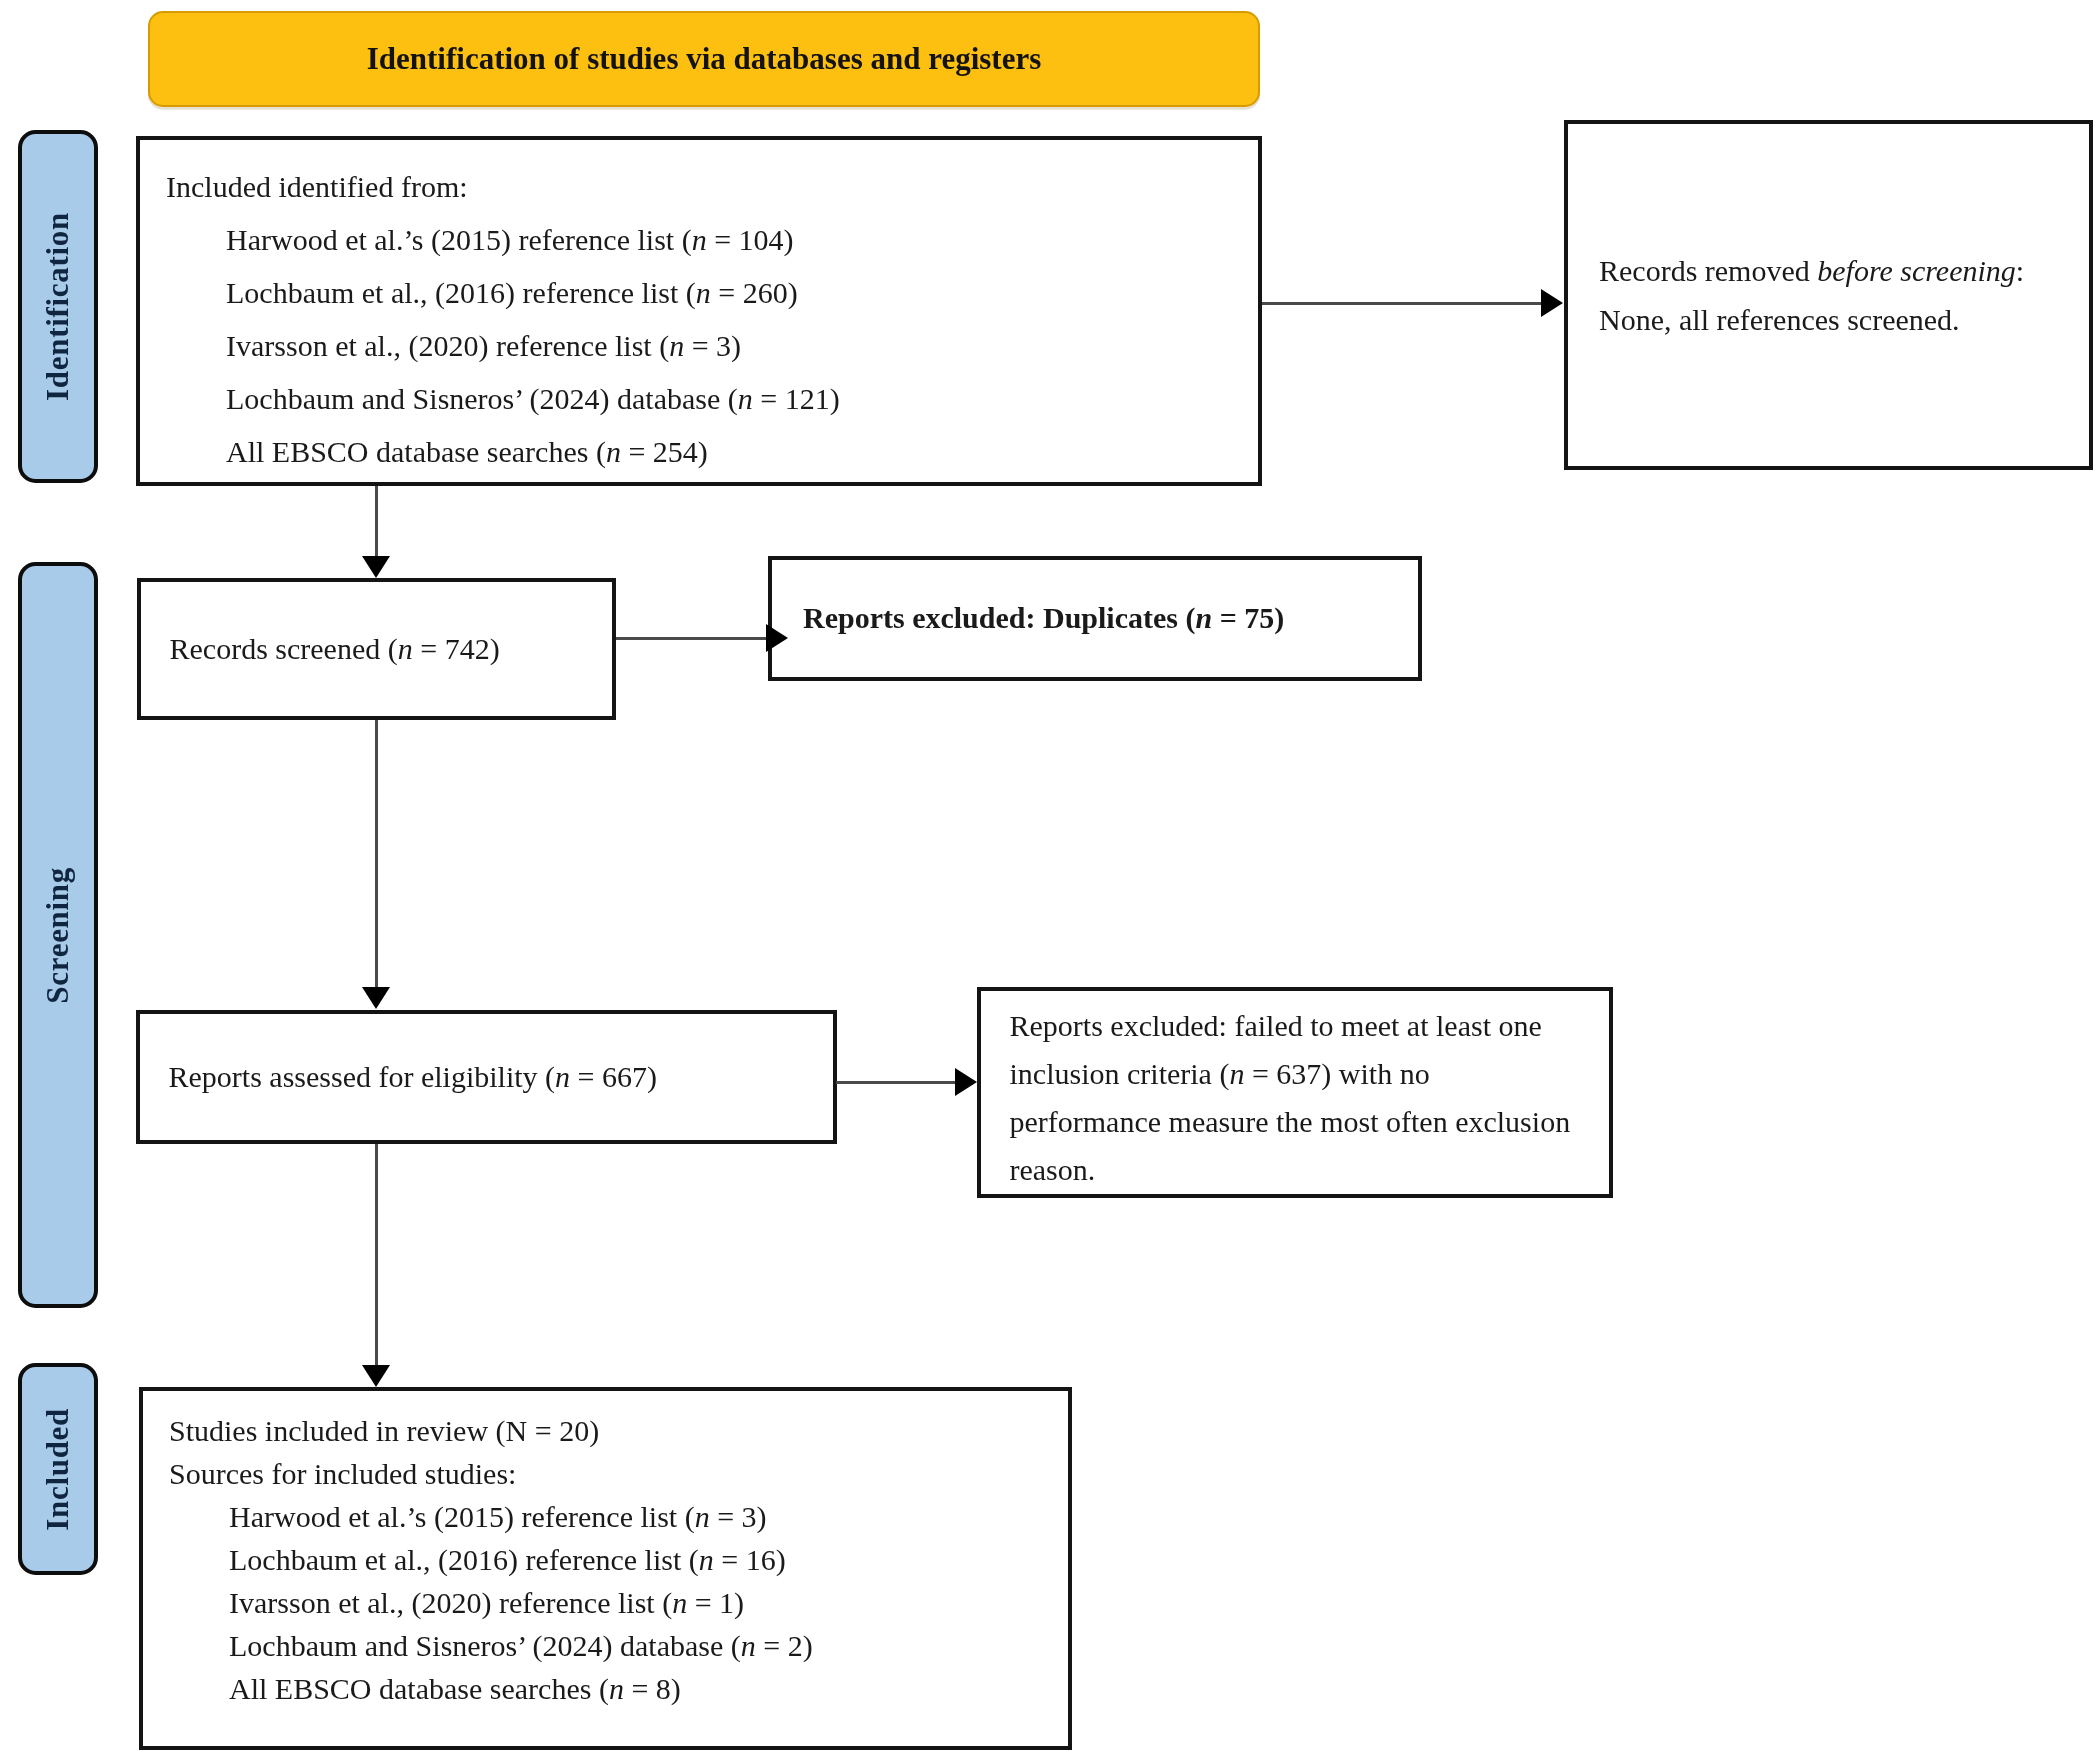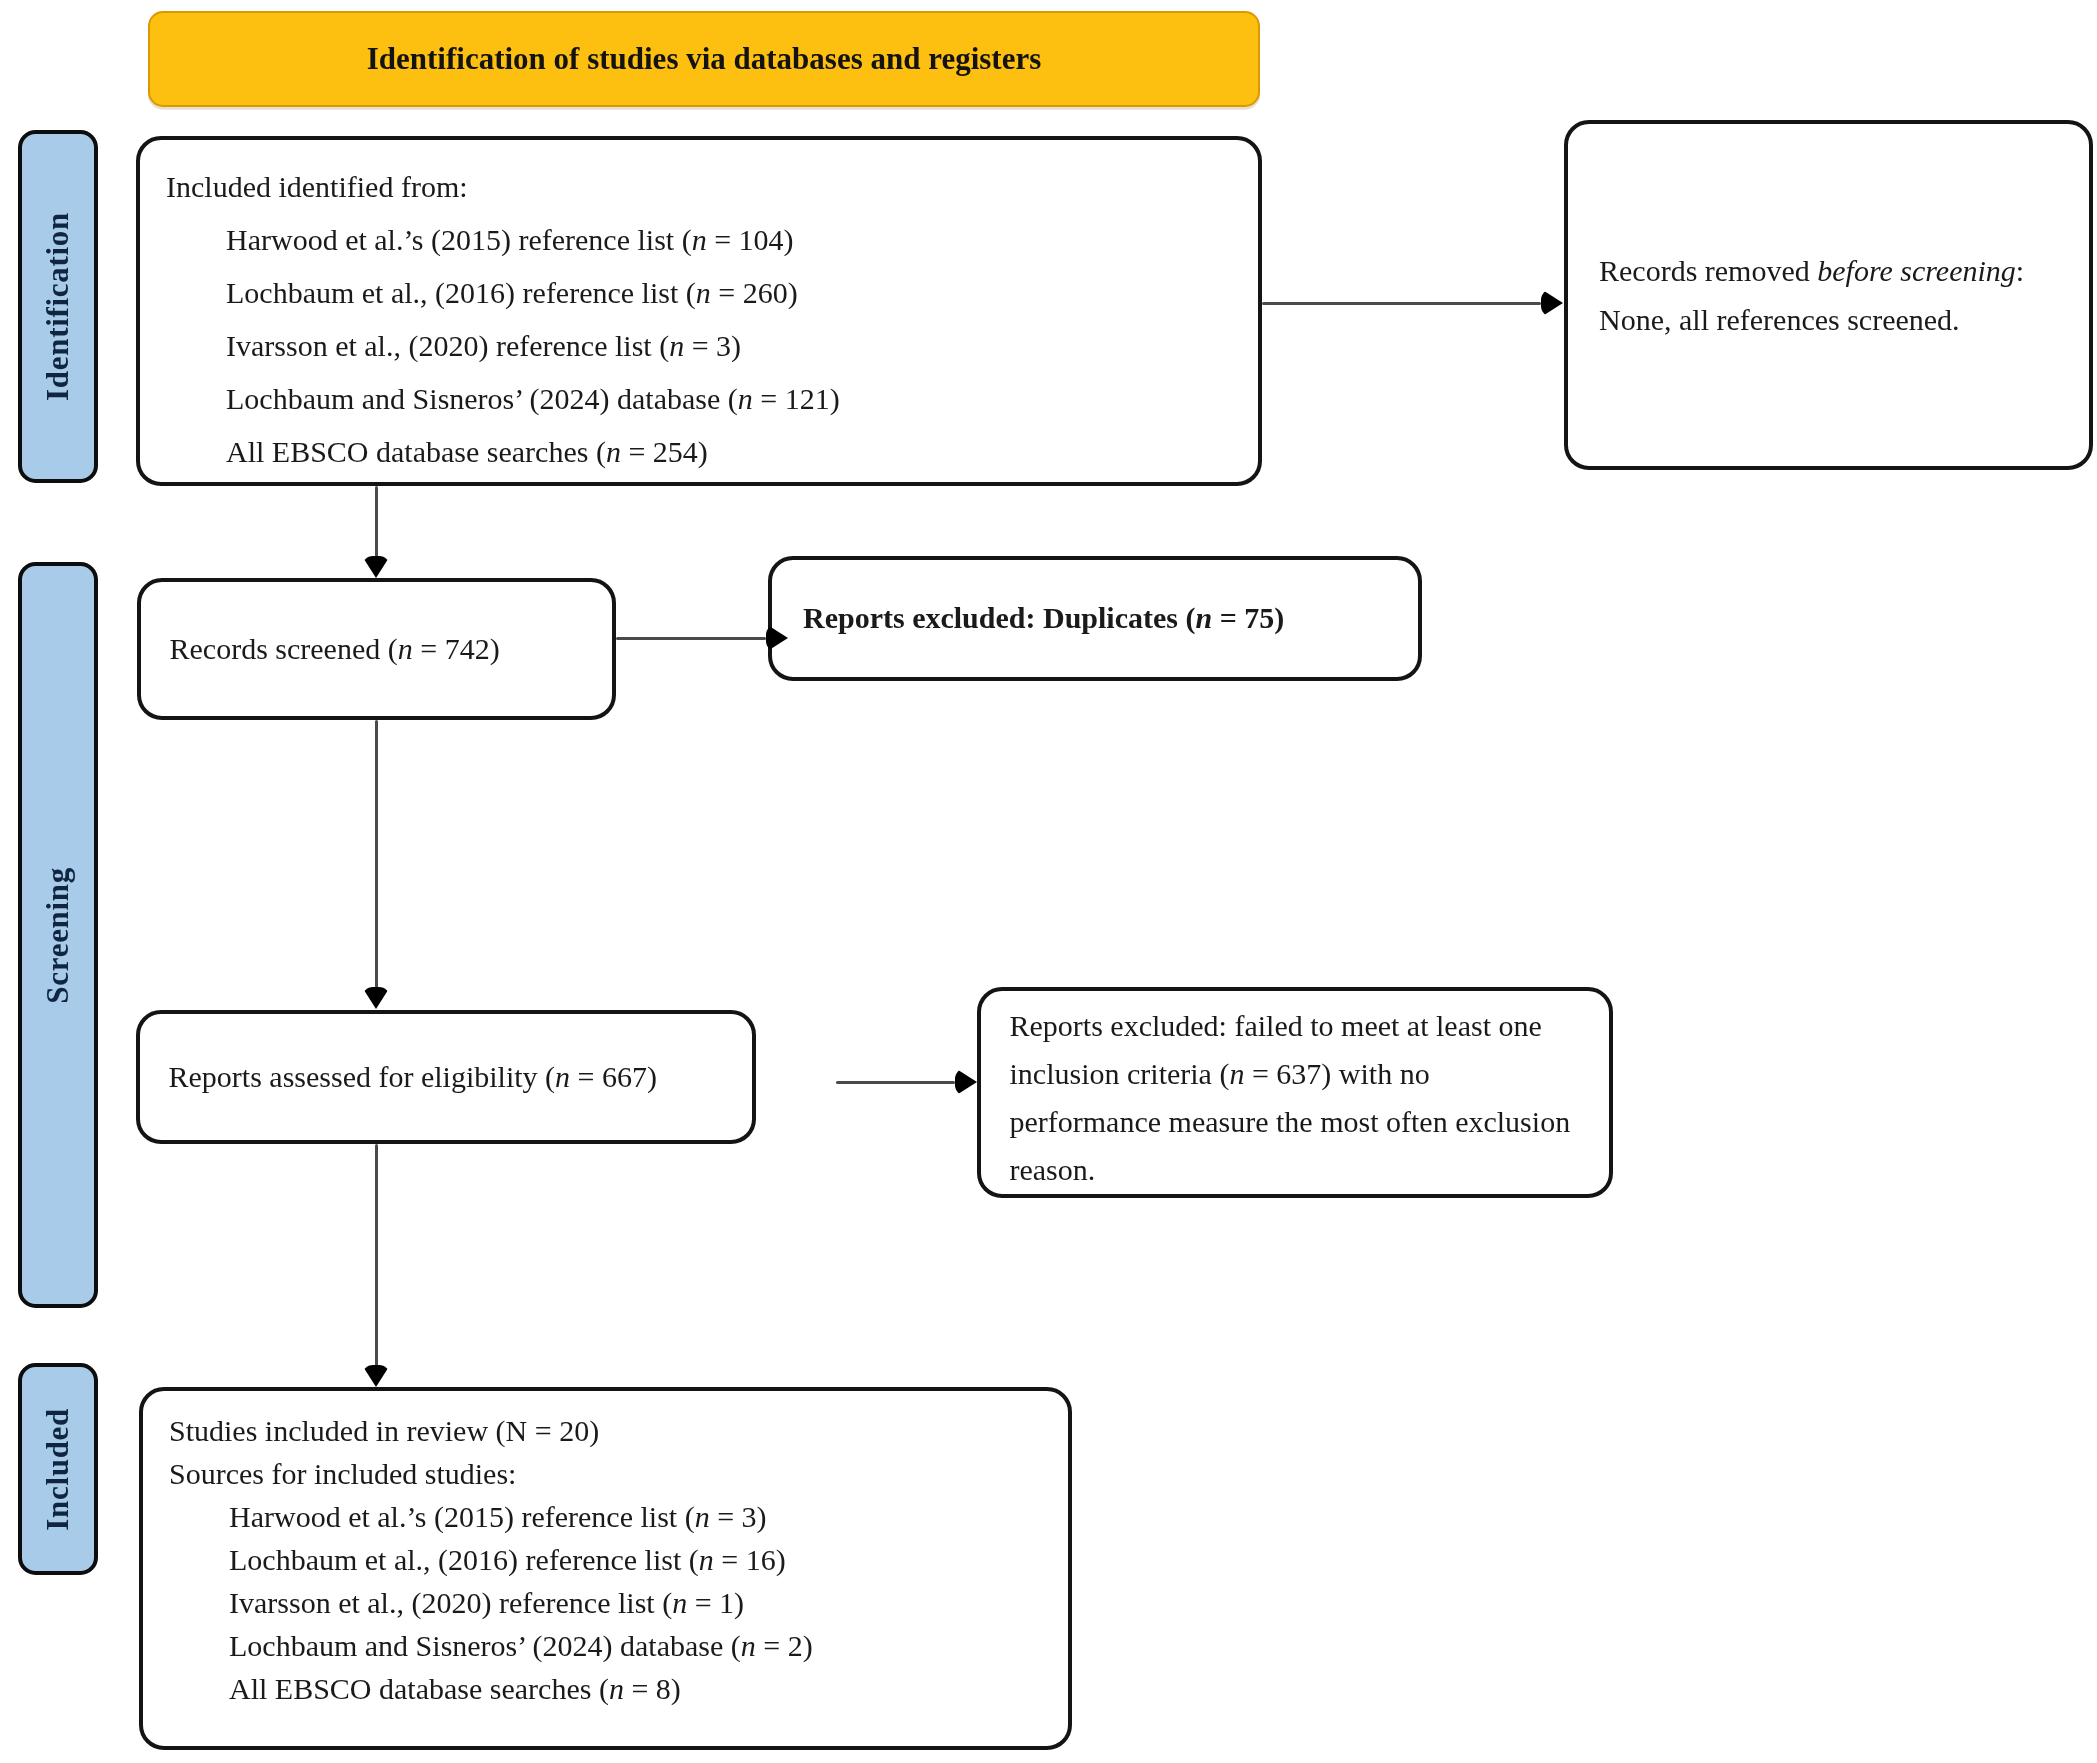--- a/index.html
+++ b/index.html
@@ -5,21 +5,21 @@
   :root {
     --banner-fill: #FDC010;
     --banner-border: #D79B00;
     --stage-fill: #A9CBEA;
     --stage-text: #10253F;
     --box-border: #141414;
     --arrow-shaft: #4A4A4A;
     --arrow-head: #000000;
     --text-color: #1A1A1A;
   }
-  * { box-sizing: border-box; margin: 0; padding: 0; border-radius: 25px; }
+  * { box-sizing: border-box; margin: 0; padding: 0; }
   html, body { background: #ffffff; }
   .canvas {
     position: relative;
     width: 2097px;
     height: 1763px;
     background: #ffffff;
     font-family: "Liberation Serif", "DejaVu Serif", serif;
     color: var(--text-color);
   }
 
@@ -70,21 +70,21 @@
   .box-identified { left: 136px; top: 136px; width: 1126px; height: 350px; padding: 20.4px 13.6px 0 26px; }
   .box-identified .line { line-height: 53px; white-space: nowrap; }
 
   .box-removed { left: 1564px; top: 120px; width: 529px; height: 350px; padding: 0 31px; }
   .box-removed .para { line-height: 49px; }
 
   .box-screened { left: 137px; top: 578px; width: 479px; height: 142px; padding: 0 13.6px 0 28.5px; white-space: nowrap; }
 
   .box-duplicates { left: 768px; top: 556px; width: 654px; height: 125px; padding: 0 13.6px 0 31px; white-space: nowrap; font-weight: bold; }
 
-  .box-eligibility { left: 136px; top: 1010px; width: 620px; height: 134px; padding: 0 13.6px 0 28.5px; white-space: nowrap; }
+  .box-eligibility { left: 136px; top: 1010px; width: 701px; height: 134px; padding: 0 13.6px 0 28.5px; white-space: nowrap; }
 
   .box-excluded { left: 977px; top: 987px; width: 636px; height: 211px; padding: 11px 27px 0 28.5px; }
   .box-excluded .para { line-height: 48px; }
 
   .box-included { left: 139px; top: 1387px; width: 933px; height: 363px; padding: 17.6px 13.6px 0 26px; }
   .box-included .line { line-height: 43px; white-space: nowrap; }
 
   .indent { padding-left: 60px; }
 
   

